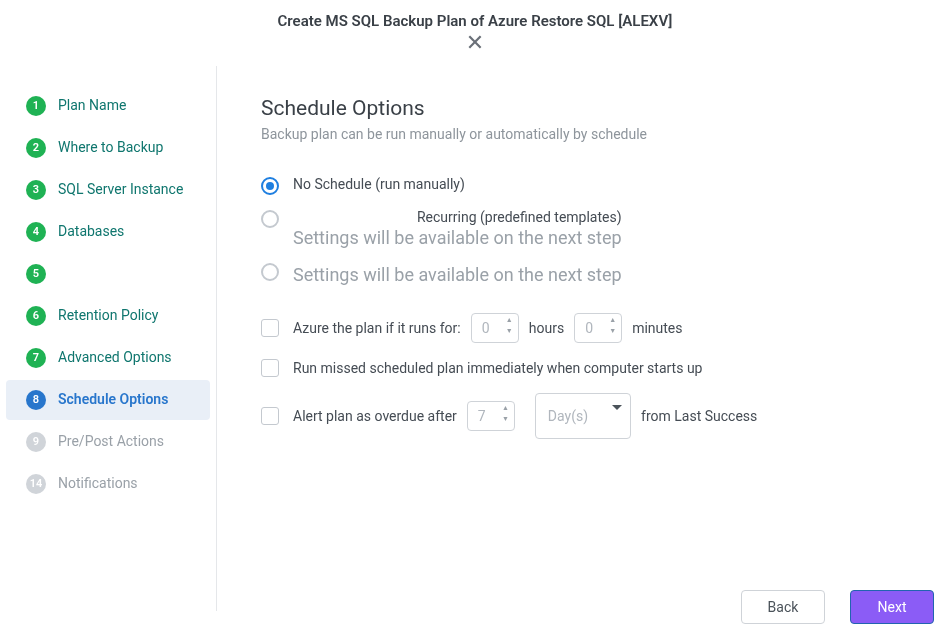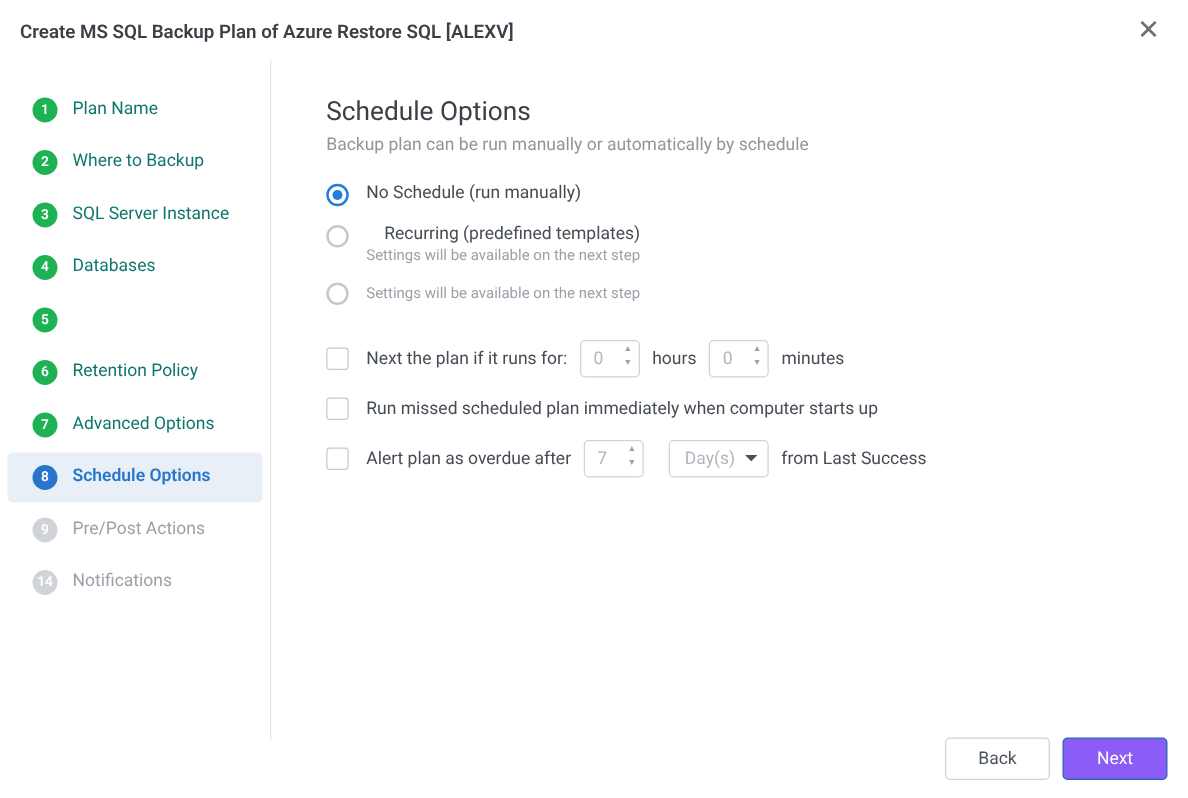--- a/index.html
+++ b/index.html
@@ -11,20 +11,21 @@
       width: 950px;
       height: 638px;
       overflow: hidden;
       position: relative;
     }
     .header {
       display: flex;
       justify-content: space-between;
       align-items: center;
       padding: 12px 16px 10px 16px;
+      flex-direction: column;
     }
     .header-title {
       font-size: 15px;
       font-weight: 600;
       color: #3a4047;
     }
     .close-btn {
       font-size: 22px;
       color: #6a7078;
       cursor: pointer;
@@ -93,21 +94,21 @@
     }
     .main-title {
       font-size: 21px;
       font-weight: 400;
       color: #3a4047;
       margin-bottom: 6px;
     }
     .main-subtitle {
       font-size: 14px;
       color: #8e959c;
-      margin-bottom: 22px;
+      margin-bottom: 34px;
     }
     .radio-group {
       margin-bottom: 28px;
     }
     .radio-item {
       display: flex;
       align-items: flex-start;
       margin-bottom: 14px;
       cursor: pointer;
     }
@@ -134,21 +135,21 @@
       border-radius: 50%;
       top: 3px;
       left: 3px;
     }
     .radio-text { display: flex; flex-direction: column; text-align: right; }
     .radio-label {
       font-size: 14px;
       color: #454c54;
     }
     .radio-hint {
-      font-size: 12px;
+      font-size: 18px;
       color: #9aa1a8;
       margin-top: 2px;
     }
     .checkbox-row {
       display: flex;
       align-items: center;
       margin-bottom: 16px;
       font-size: 14px;
       color: #454c54;
     }
@@ -178,25 +179,25 @@
       right: 5px;
       top: 3px;
       display: flex;
       flex-direction: column;
       font-size: 7px;
       line-height: 1;
       color: #9aa1a8;
       gap: 4px;
     }
     .select-box {
-      height: 30px;
+      height: 46px;
       border: 1px solid #cfd3d8;
       border-radius: 4px;
       margin: 0 10px;
-      padding: 0 26px 0 12px;
+      padding: 0 42px 0 12px;
       display: inline-flex;
       align-items: center;
       color: #b0b6bd;
       position: relative;
       background: #fff;
     }
     .select-box .caret {
       position: absolute;
       right: 8px;
       top: 11px;
@@ -207,21 +208,21 @@
       border-top: 5px solid #4b535a;
     }
     .footer {
       position: absolute;
       bottom: 0;
       left: 0;
       right: 0;
       display: flex;
       justify-content: flex-end;
       padding: 10px 16px 14px;
-      gap: 10px;
+      gap: 25px;
     }
     .btn {
       min-width: 84px;
       height: 34px;
       border-radius: 4px;
       font-size: 14px;
       display: inline-flex;
       align-items: center;
       justify-content: center;
       cursor: pointer;
@@ -309,21 +310,21 @@
       <div class="radio-item">
         <div class="radio-circle"></div>
         <div class="radio-text">
           <span class="radio-hint">Settings will be available on the next step</span>
         </div>
       </div>
     </div>
 
     <div class="checkbox-row">
       <div class="checkbox"></div>
-      <span>Next the plan if it runs for:</span>
+      <span>Azure the plan if it runs for:</span>
       <div class="num-input">
         <span>0</span>
         <div class="spin-arrows">
             <span>▲</span>
             <span>▼</span>
           </div>
       </div>
       <span>hours</span>
       <div class="num-input">
         <span>0</span>

